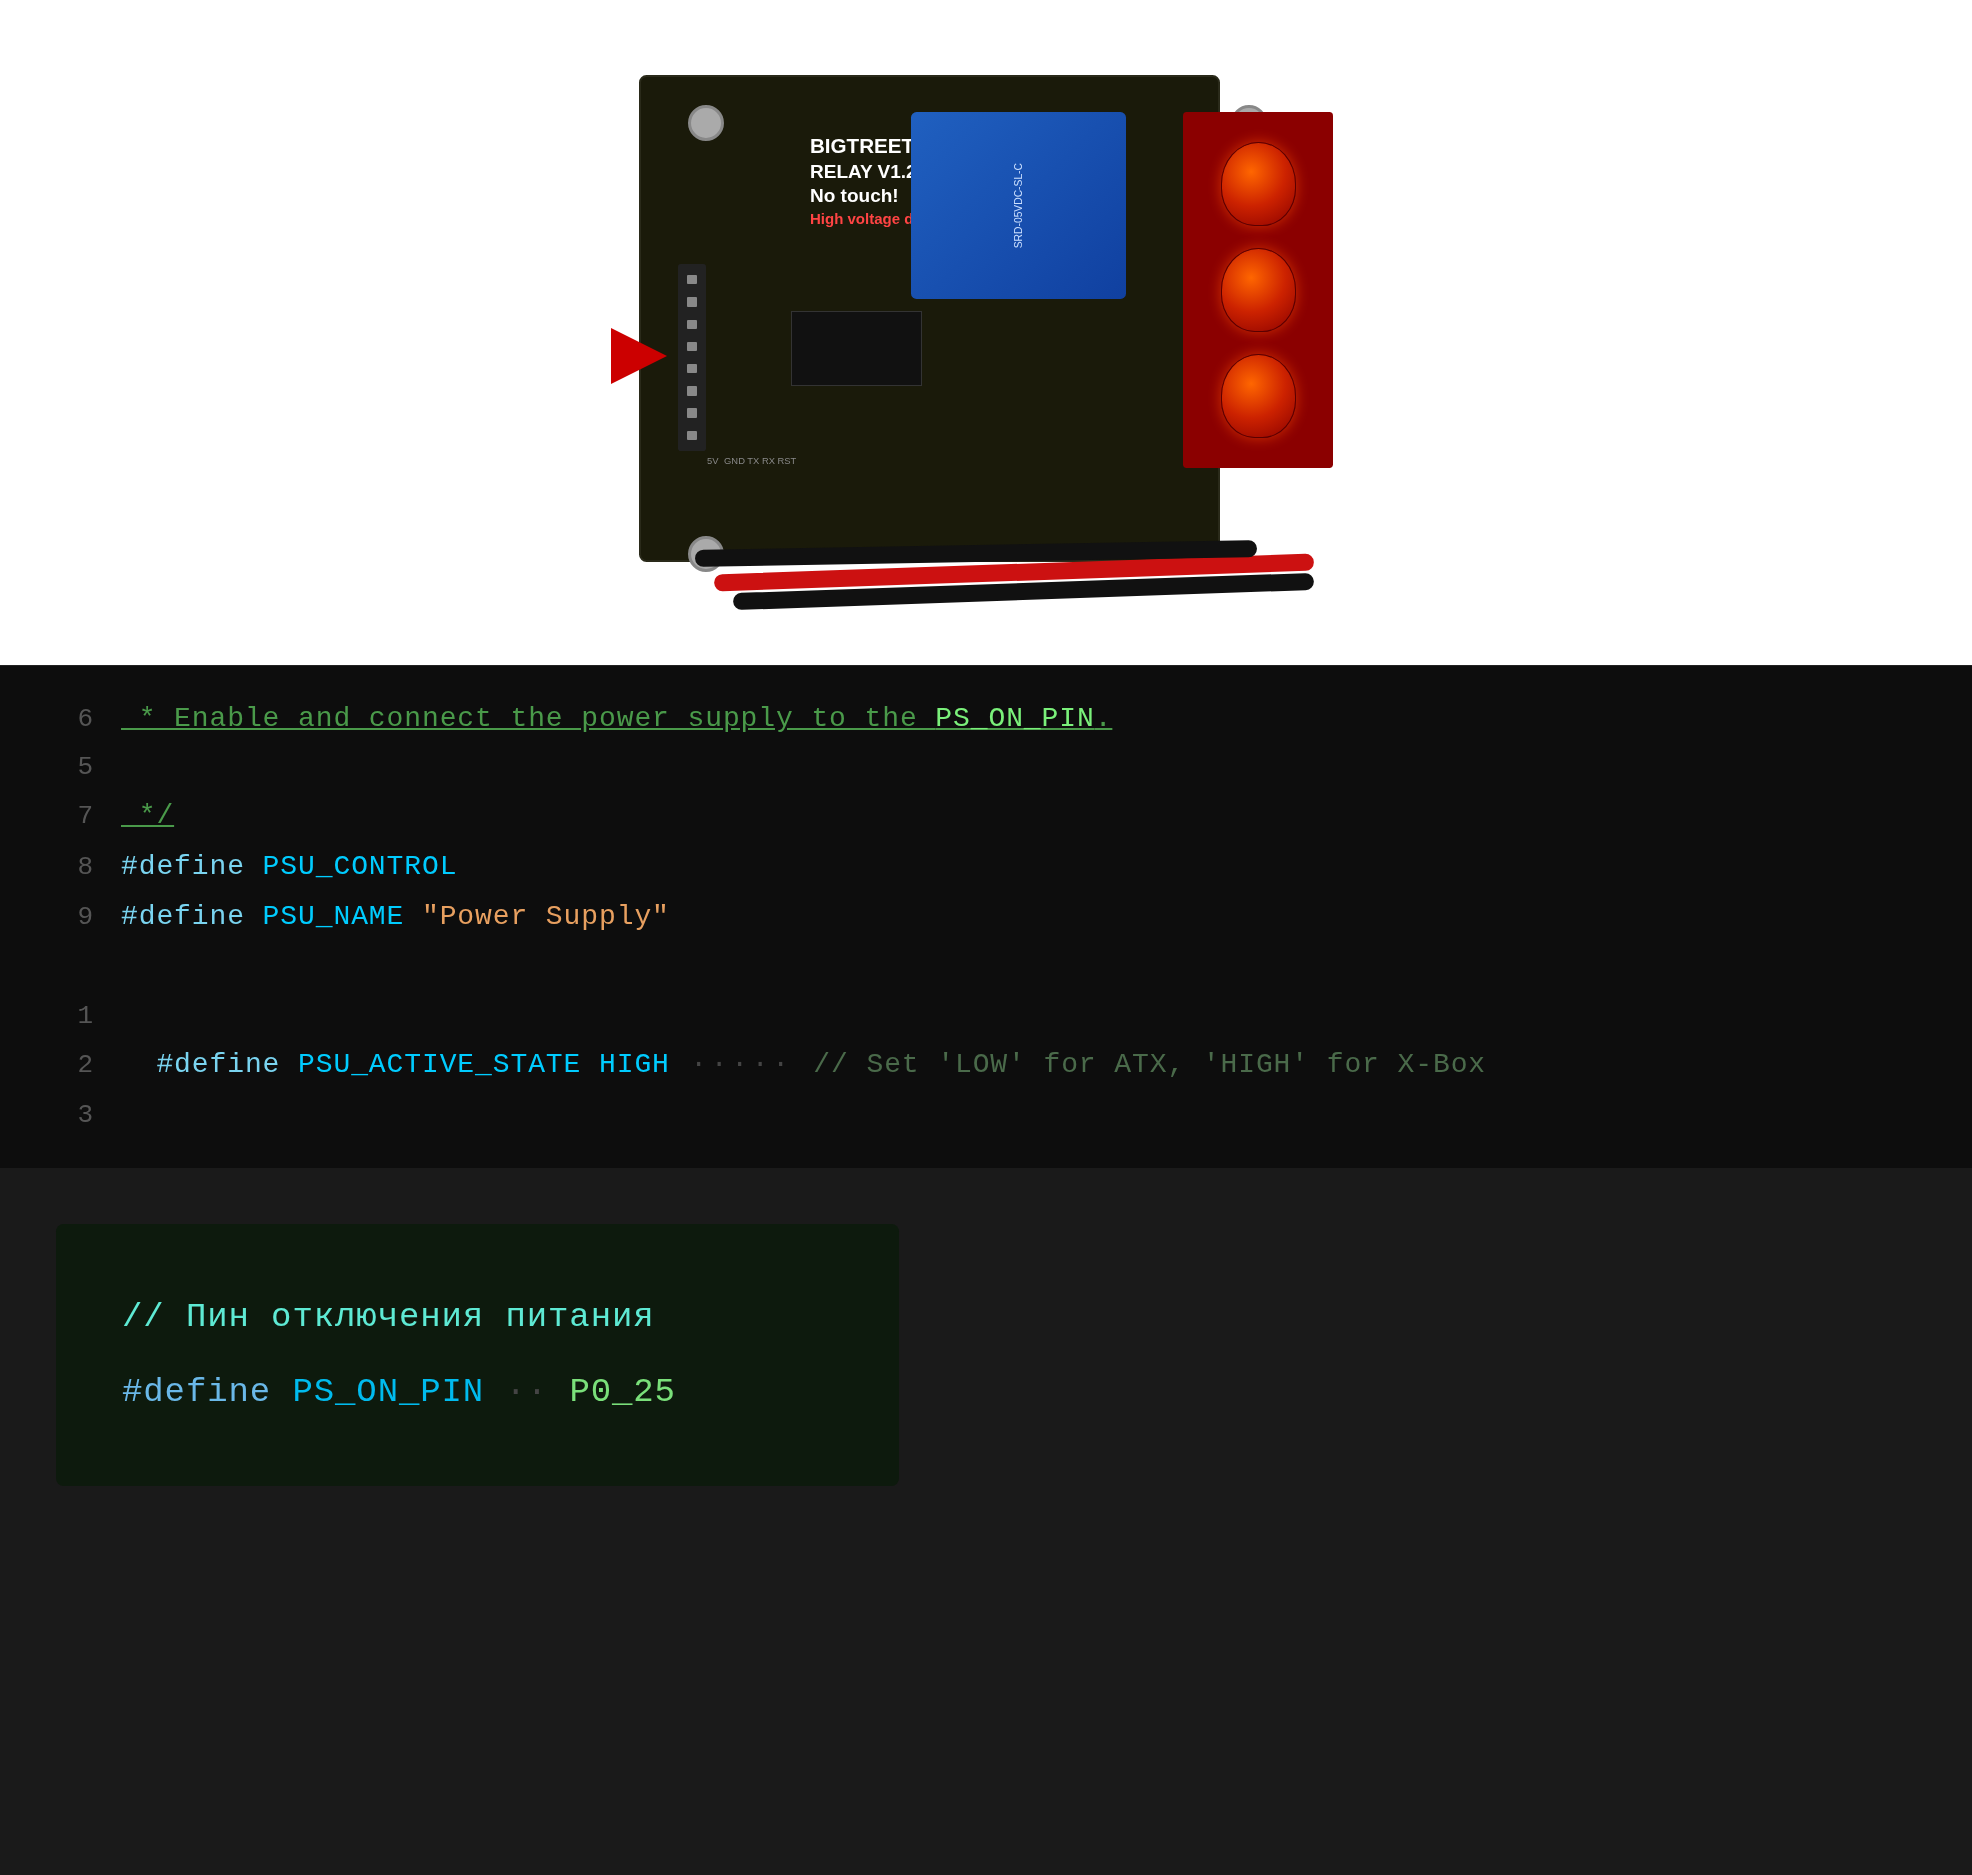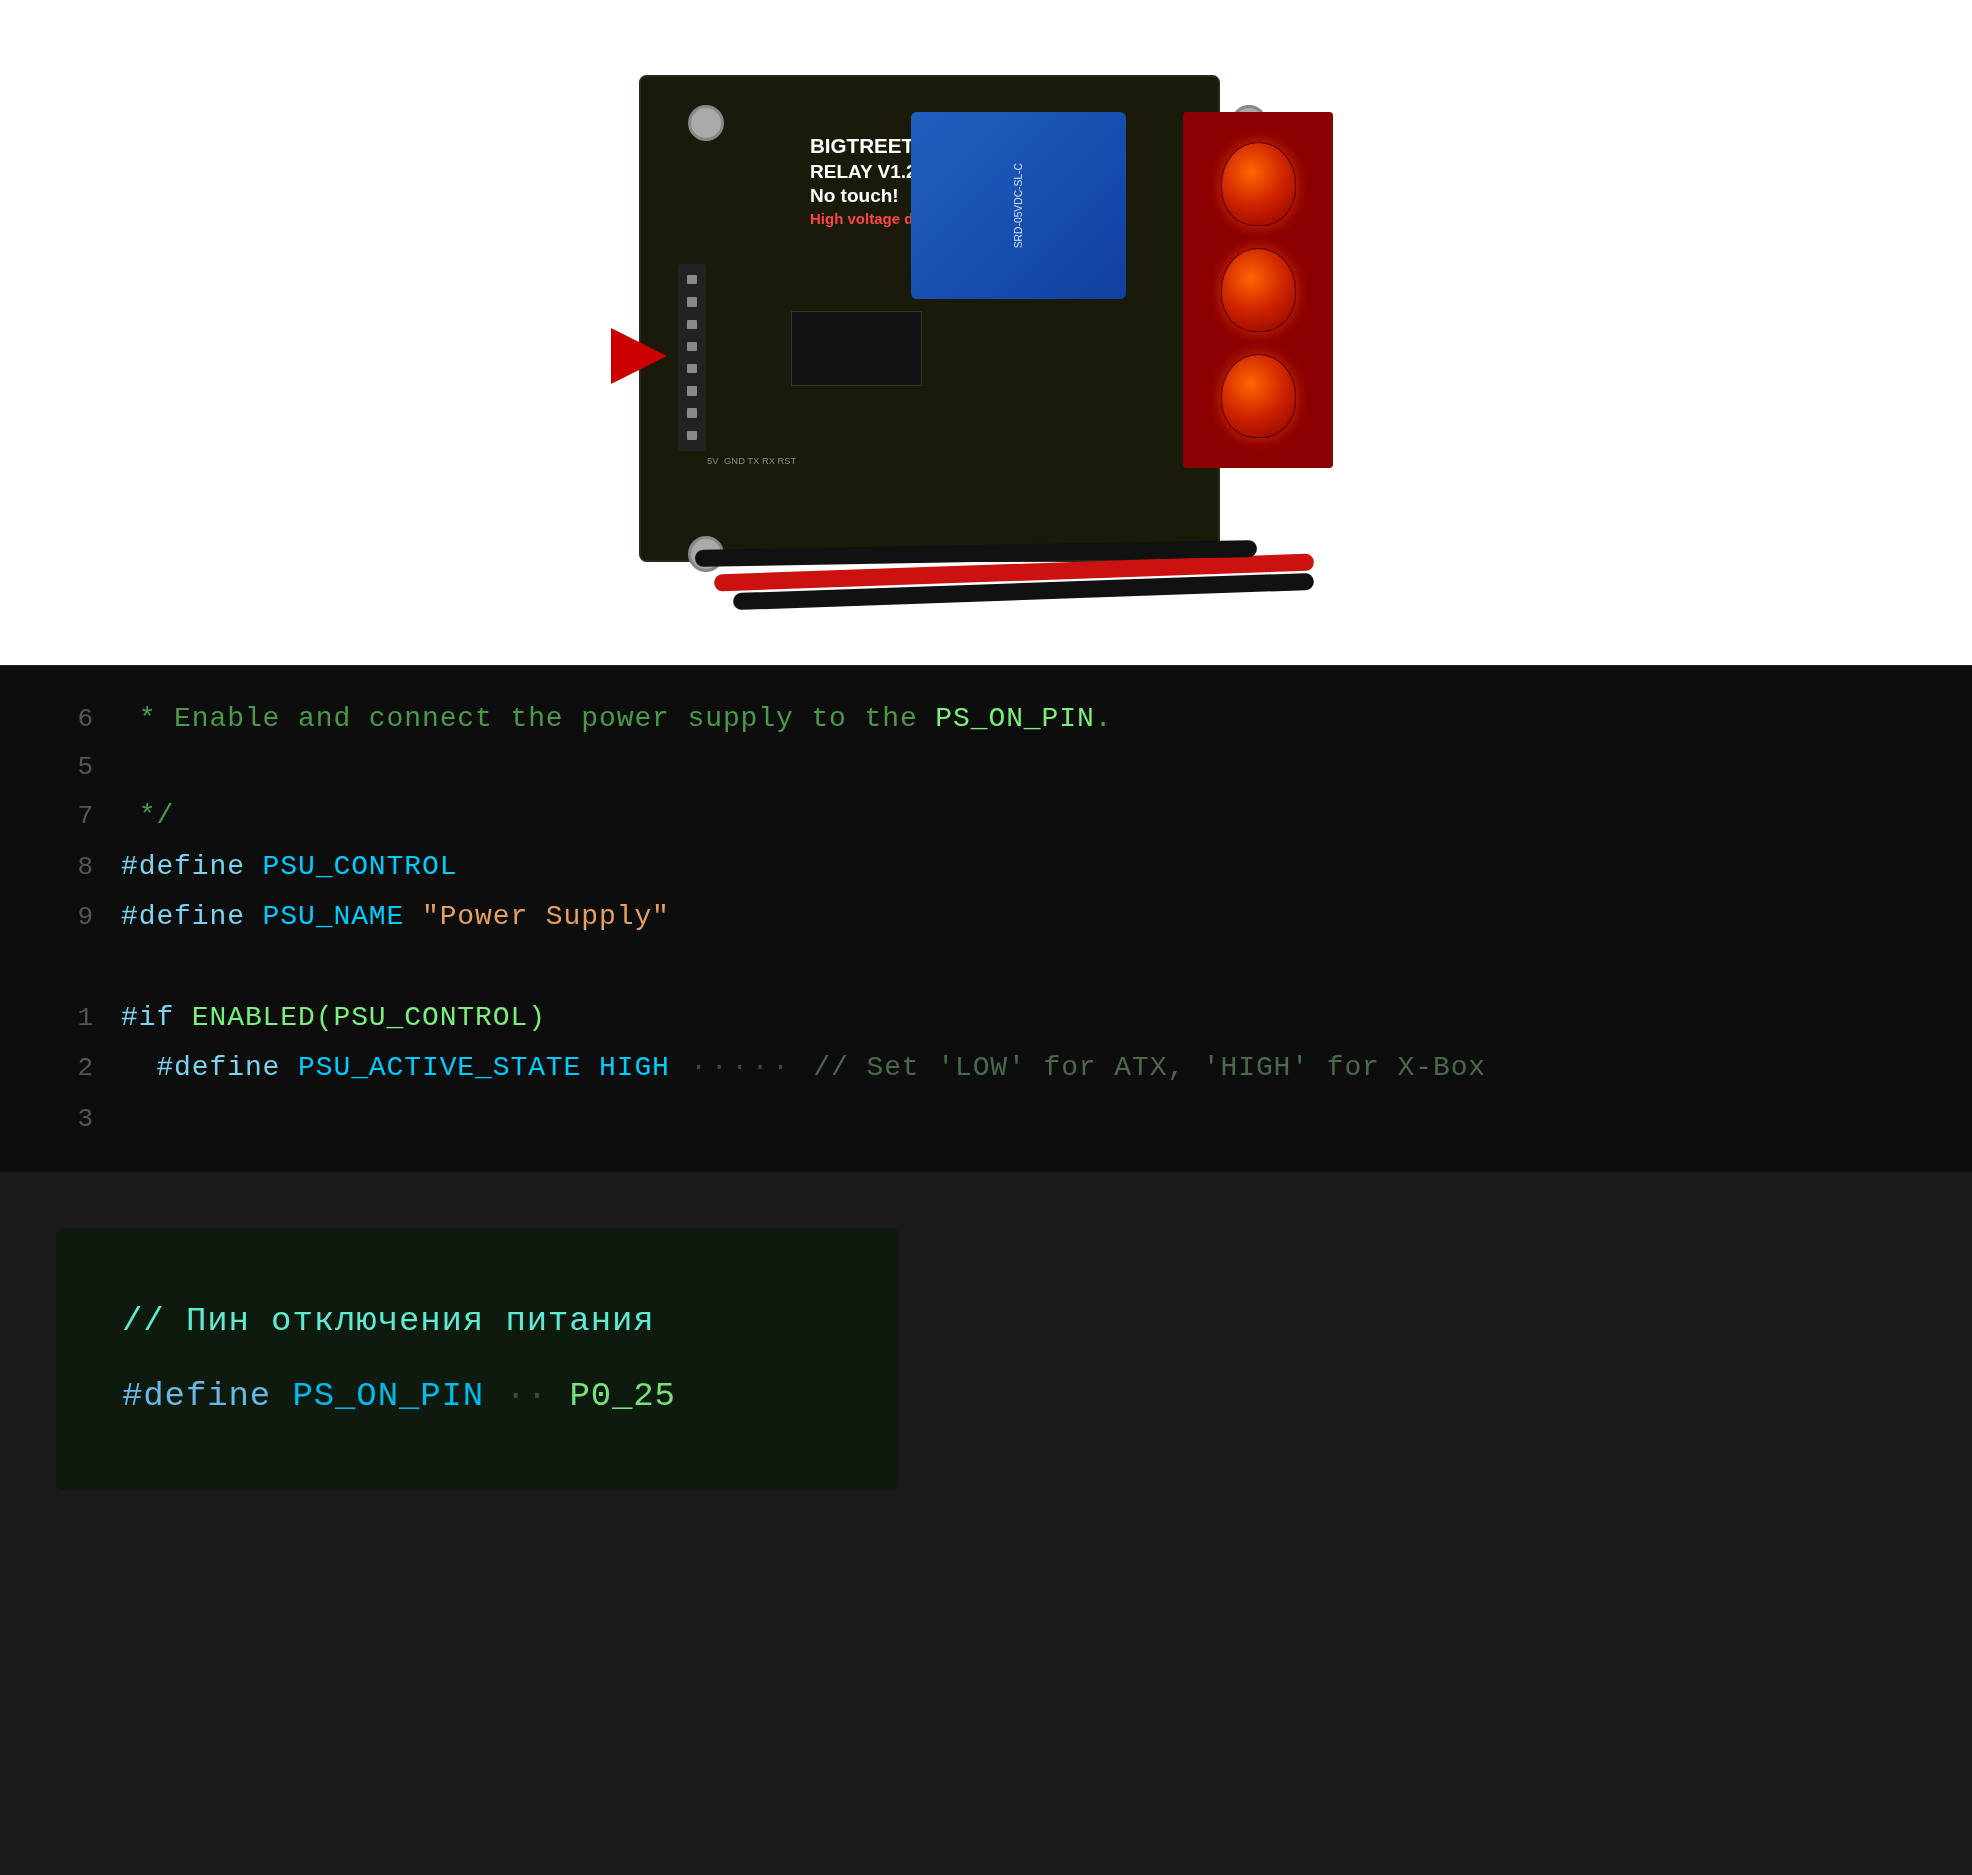--- a/index.html
+++ b/index.html
@@ -193,21 +193,21 @@
       text-align: right;
       margin-right: 28px;
       flex-shrink: 0;
     }
 
     .code-text {
       font-size: 28px;
       letter-spacing: 0.9px;
     }
 
-    .c-comment { color: #4a9a4a; }
+    .c-comment { color: #4a9a4a; text-decoration: underline; }
     .c-keyword { color: #7ad4f0; }
     .c-macro { color: #00ccff; margin-top: 16px; }
     .c-string { color: #e8a060; }
     .c-value { color: #7af07a; }
     .c-comment-inline { color: #4a6a4a; margin-top: 35px; }
     .c-white { color: #ddd; }
     .c-dots { color: #444; letter-spacing: 3.7px; }
 
     
     .code-section-2 {
@@ -368,21 +368,20 @@
     <span class="code-text"><span class="c-keyword">#define</span><span class="c-macro"> PSU_NAME </span><span class="c-string">"Power Supply"</span></span>
   </div>
 
   <div class="code-line">
     <span class="line-num"></span>
     <span class="code-text"> </span>
   </div>
 
   <div class="code-line">
     <span class="line-num">1</span>
-    <span class="code-text"><span class="c-keyword">#if</span><span class="c-value"> ENABLED(PSU_CONTROL)</span></span>
   </div>
 
   <div class="code-line">
     <span class="line-num">2</span>
     <span class="code-text">  <span class="c-keyword">#define</span><span class="c-macro"> PSU_ACTIVE_STATE HIGH</span><span class="c-dots"> ····· </span><span class="c-comment-inline">// Set 'LOW' for ATX, 'HIGH' for X-Box</span></span>
   </div>
 
   <div class="code-line">
     <span class="line-num">3</span>
     <span class="code-text c-white"> </span>

